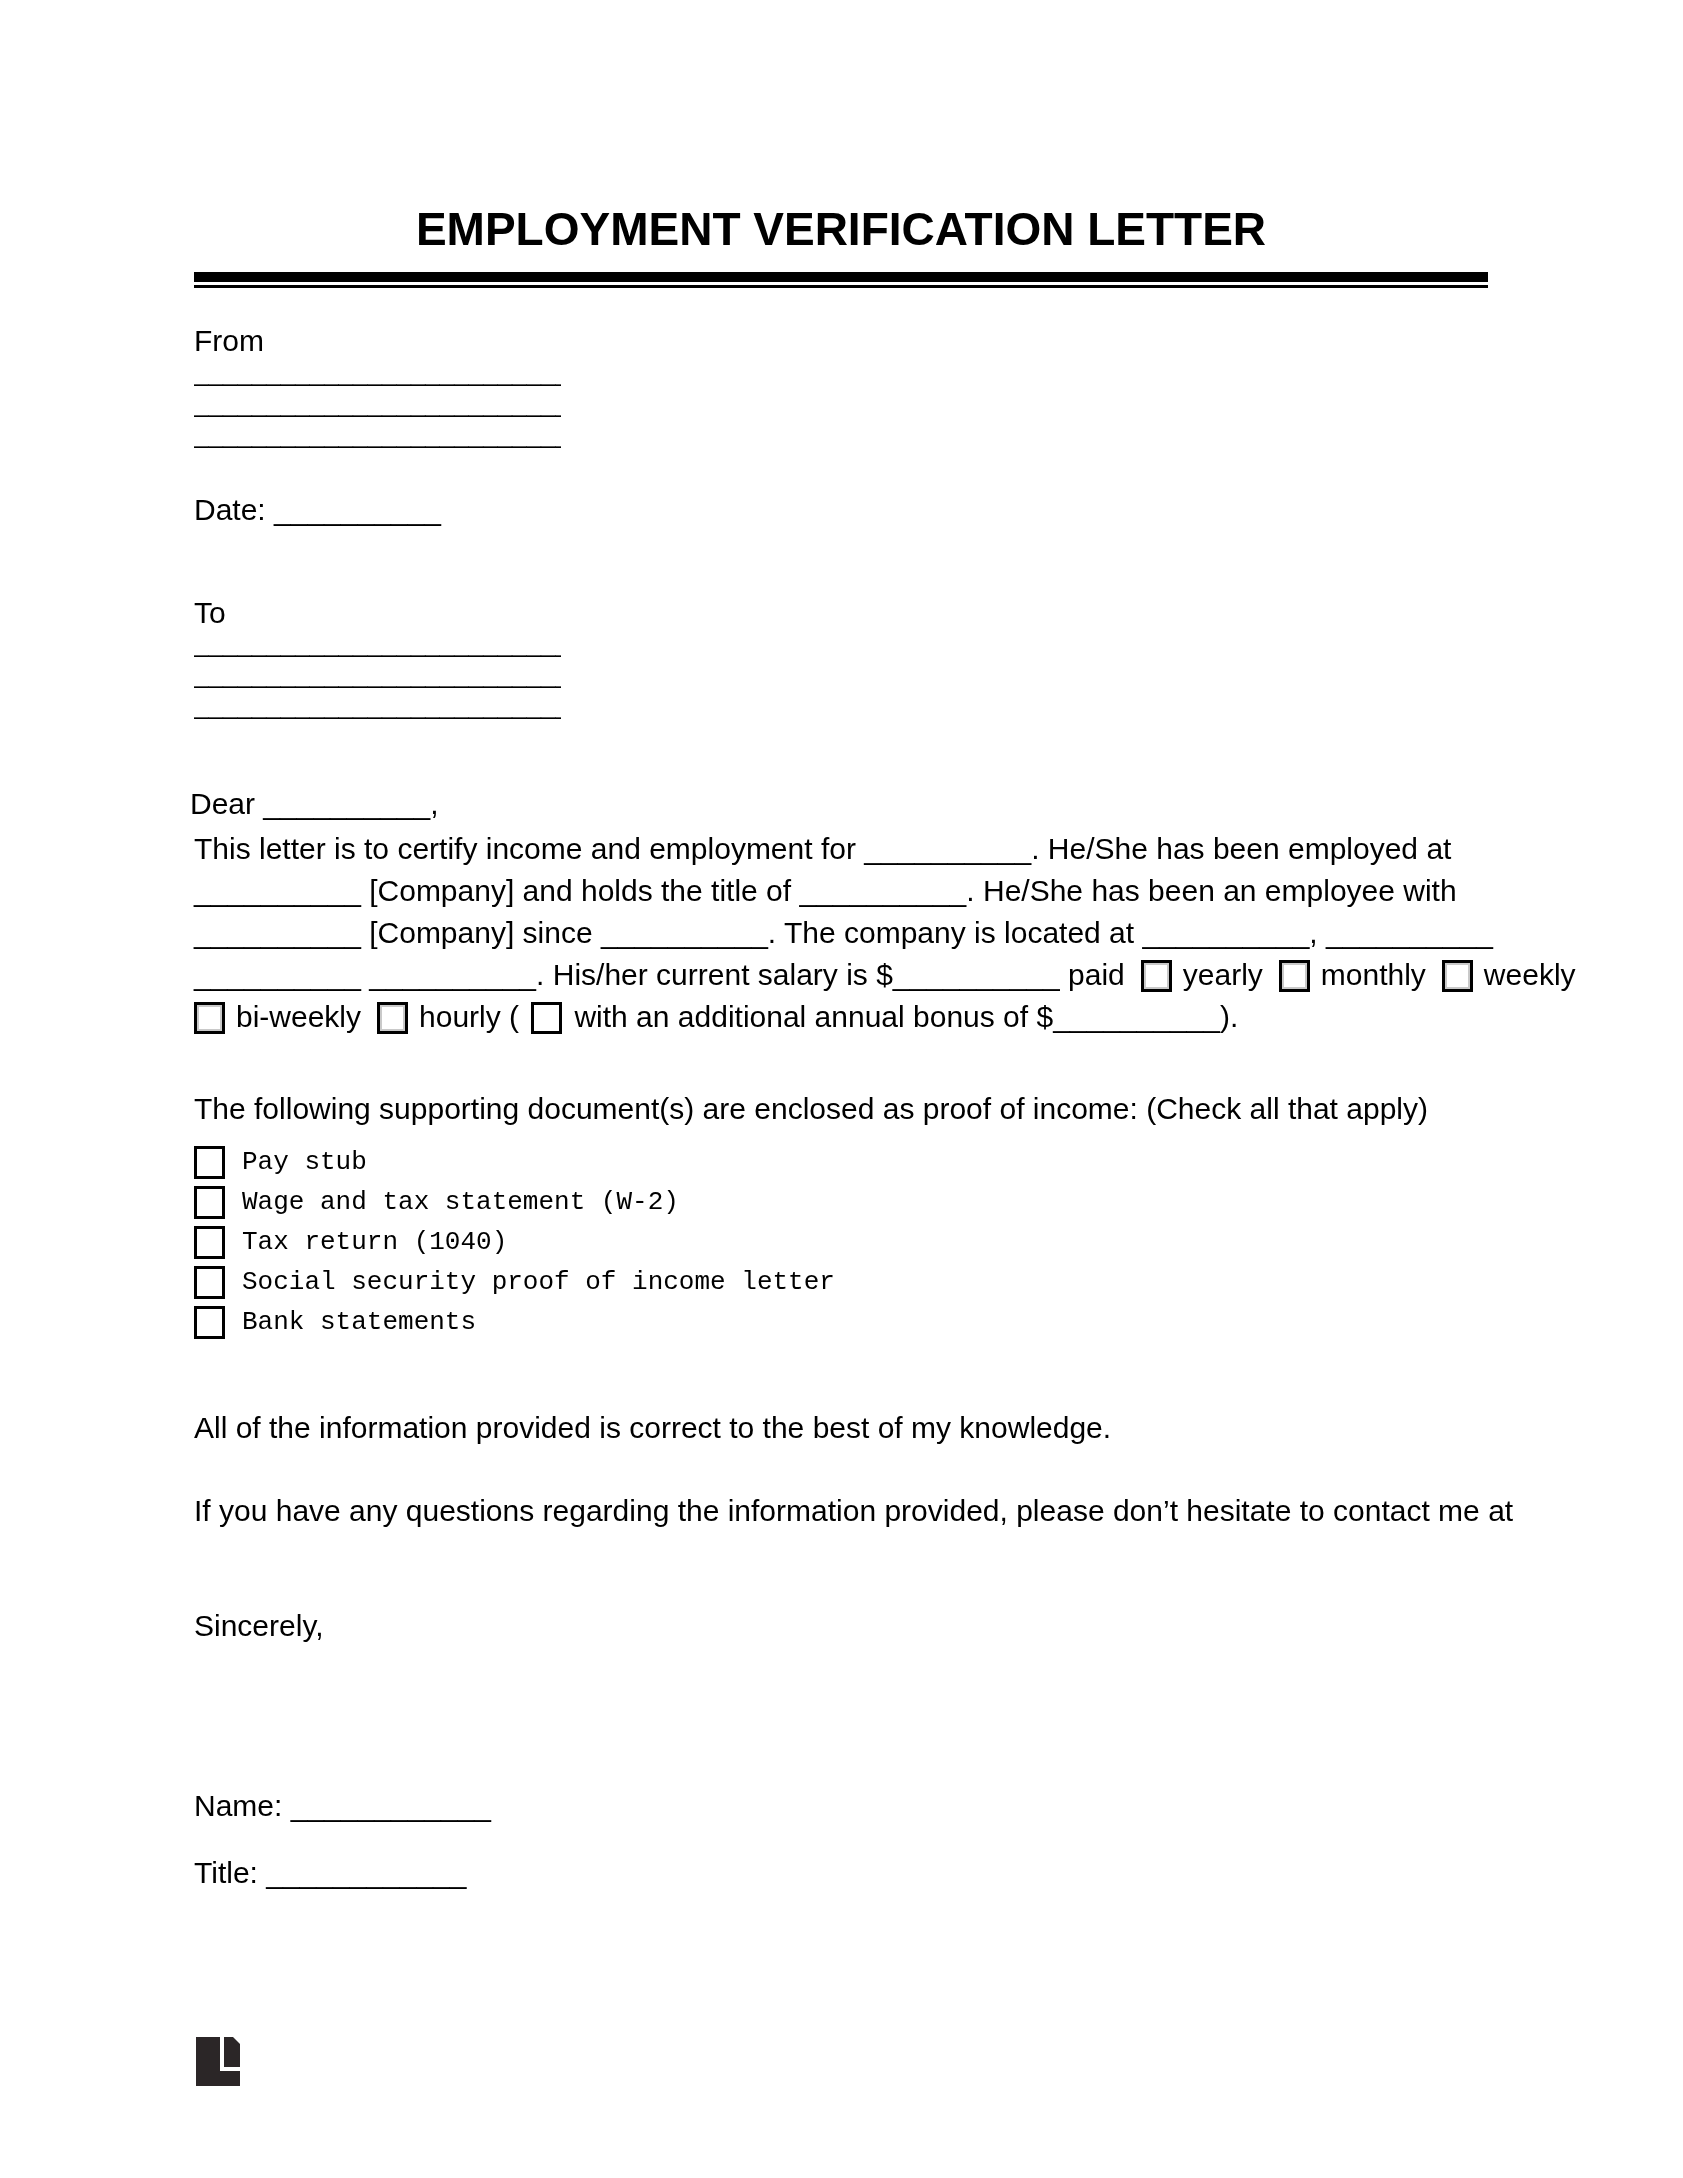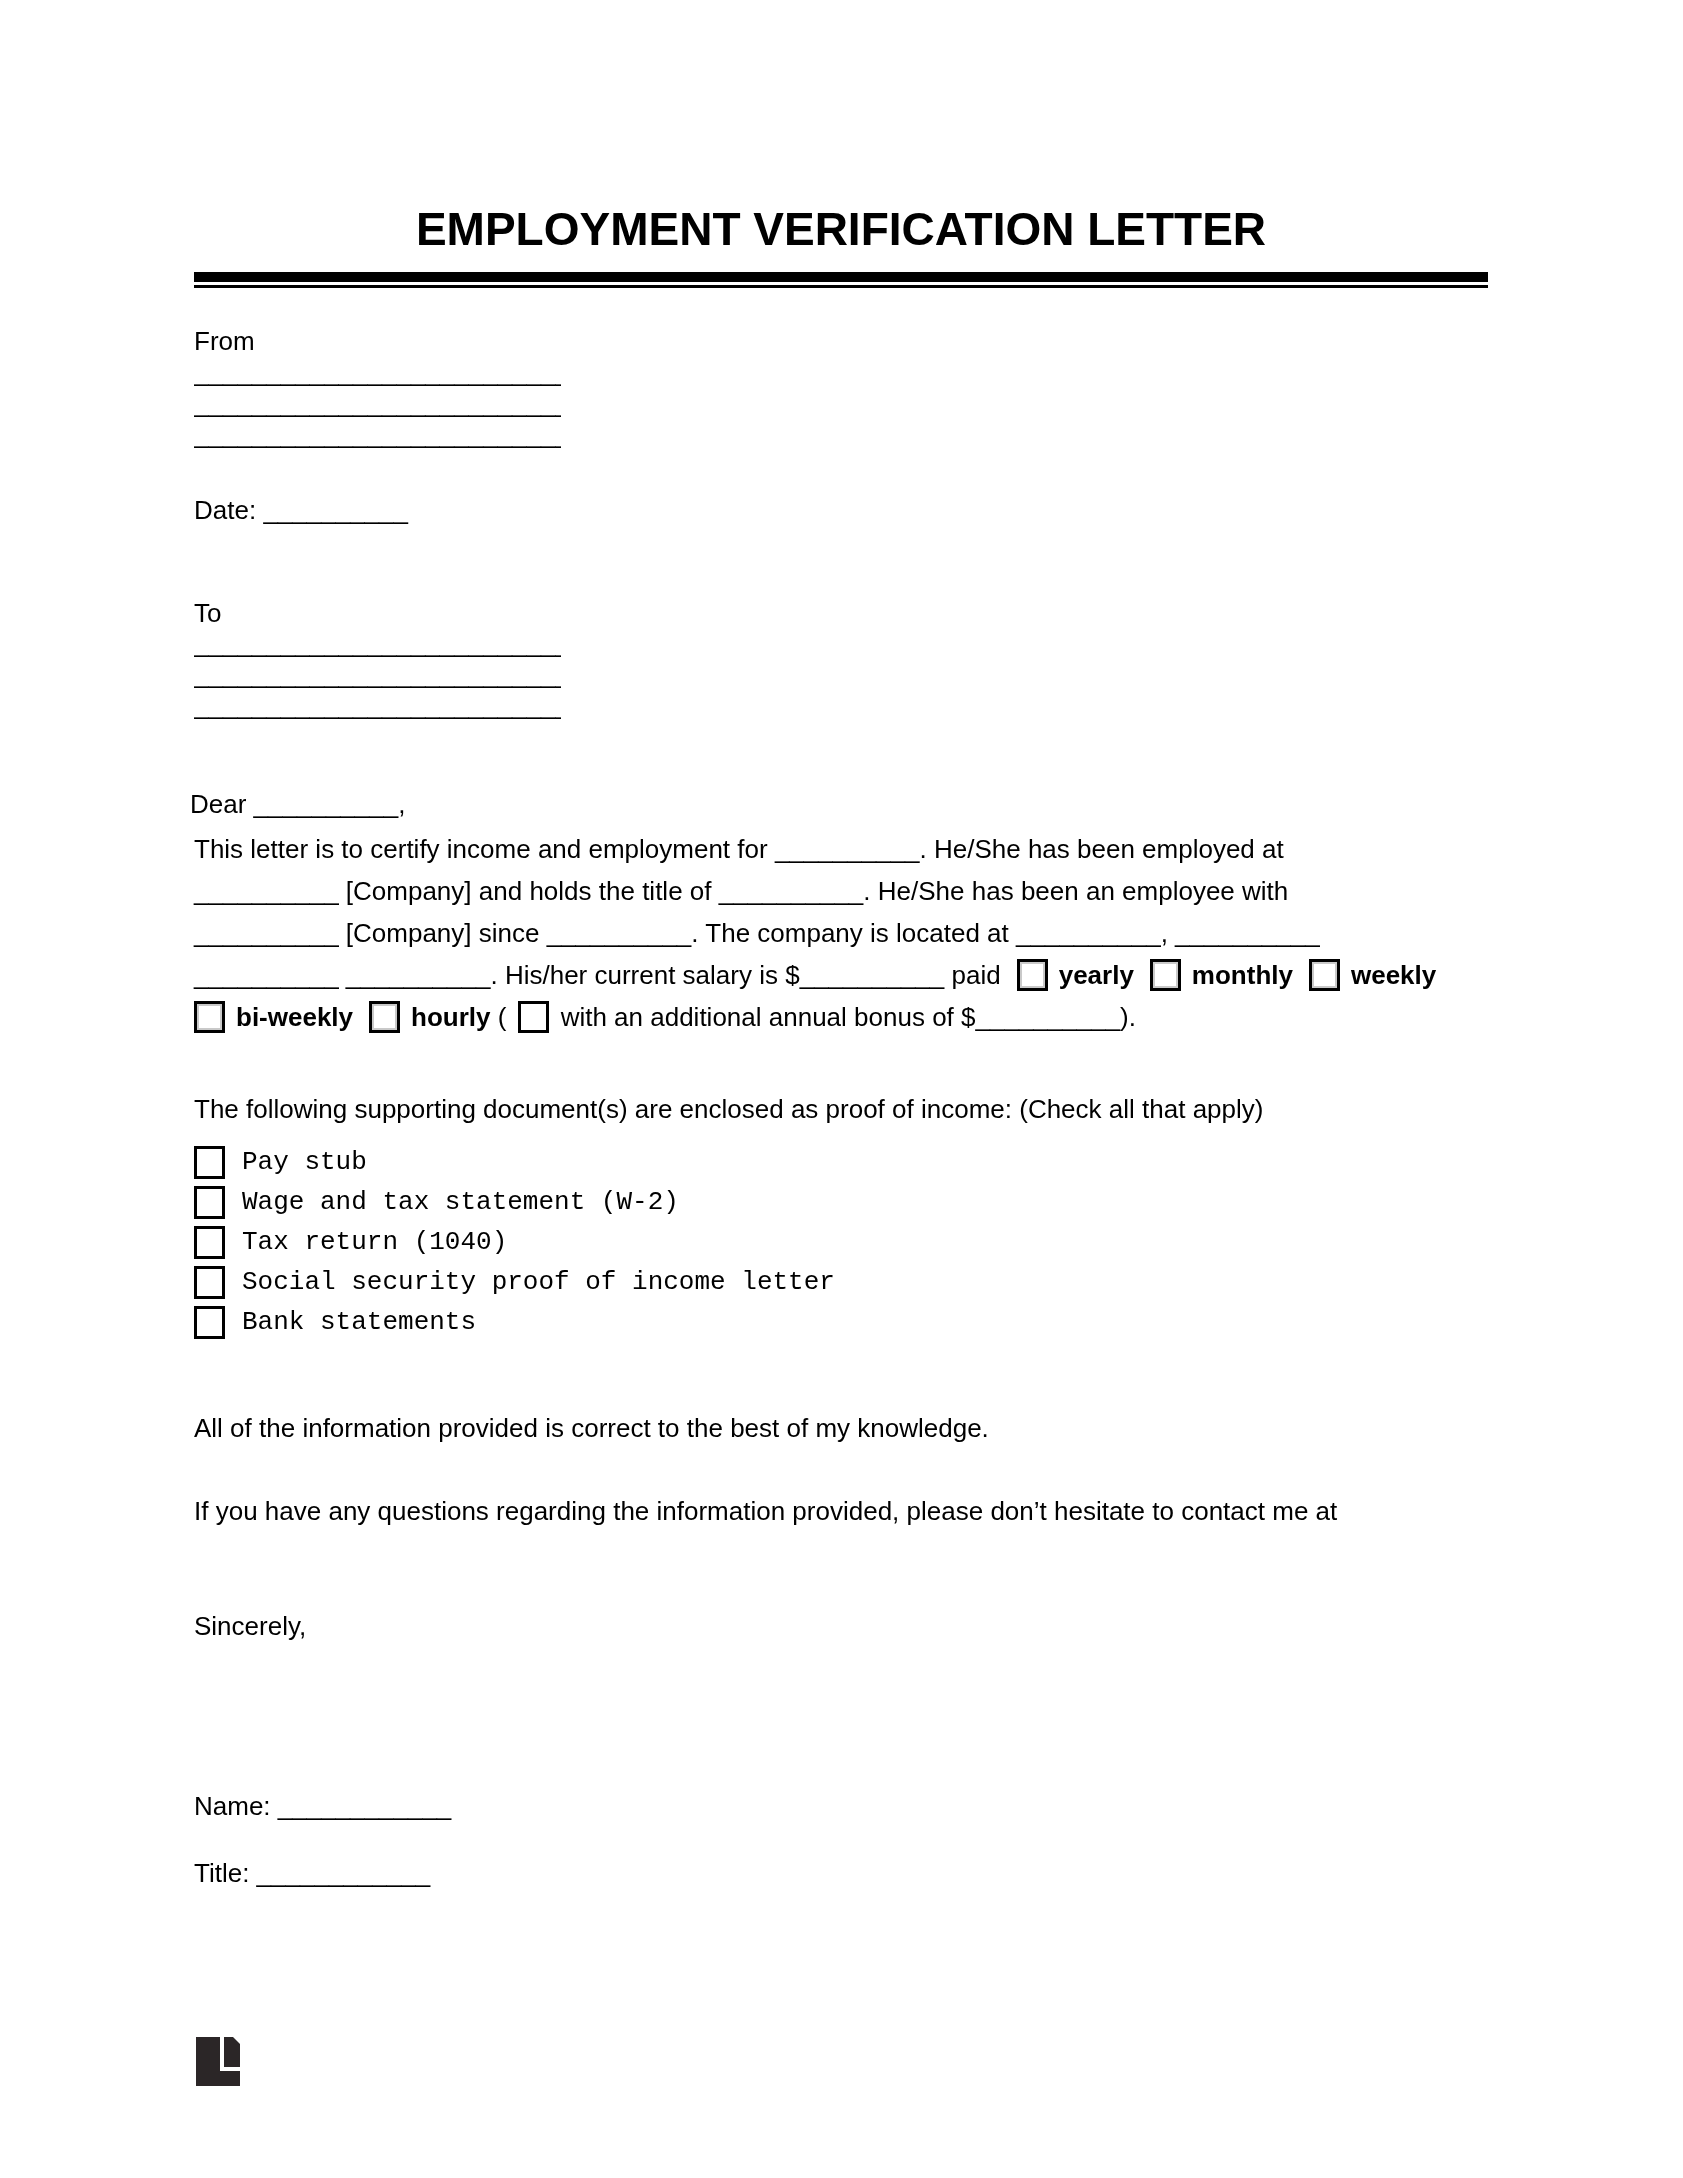--- a/index.html
+++ b/index.html
@@ -2,41 +2,41 @@
 <html><head>
 <meta charset="utf-8">
 <style>
   html,body{margin:0;padding:0;background:#ffffff;}
   .page{
     position:relative;width:1590px;height:2178px;background:#ffffff;
     font-family:"Liberation Sans","DejaVu Sans",sans-serif;color:#000;
     overflow:hidden;
   }
   .abs{position:absolute;}
-  .line{font-size:26px;line-height:42px;white-space:nowrap;}
+  .line{font-size:30px;line-height:42px;white-space:nowrap;}
   .title{
     left:194px;top:204px;width:1294px;text-align:center;
     font-size:46px;font-weight:bold;line-height:50px;letter-spacing:0px;white-space:nowrap;
   }
   .rule{left:194px;width:1294px;background:#000;}
   .rule-thick{top:272px;height:10px;}
   .rule-thin{top:285px;height:3px;}
   .addr-block{left:194px;}
   .addr-line{
     width:367px;height:31px;overflow:hidden;white-space:nowrap;
     font-size:26px;line-height:30px;
   }
   .blank{white-space:nowrap;}
   .para{left:194px;top:828px;}
   .cbx{
     display:inline-block;width:25px;height:26px;border:3px solid #000;
     background:#fff;vertical-align:-7px;box-sizing:content-box;
   }
   .cbx.bevel{box-shadow:inset 0 0 0 2px #c9c9c9;}
-  .cb-item{white-space:nowrap;font-weight:bold;}
+  .cb-item{white-space:nowrap;}
   .cb-item.gap{margin-left:16px;}
   .cb-item .cbx{margin-right:11px;}
   .chk-list{left:194px;top:1142px;}
   .chk-row{display:flex;align-items:center;height:40px;font-family:Liberation Mono, monospace;}
   .chk-box{
     width:25px;height:27px;border:3px solid #000;background:#fff;
     margin-right:17px;flex:0 0 auto;box-sizing:content-box;
   }
   .chk-label{font-size:26px;line-height:40px;white-space:nowrap;}
   .logo{left:196px;top:2037px;width:44px;height:49px;}

